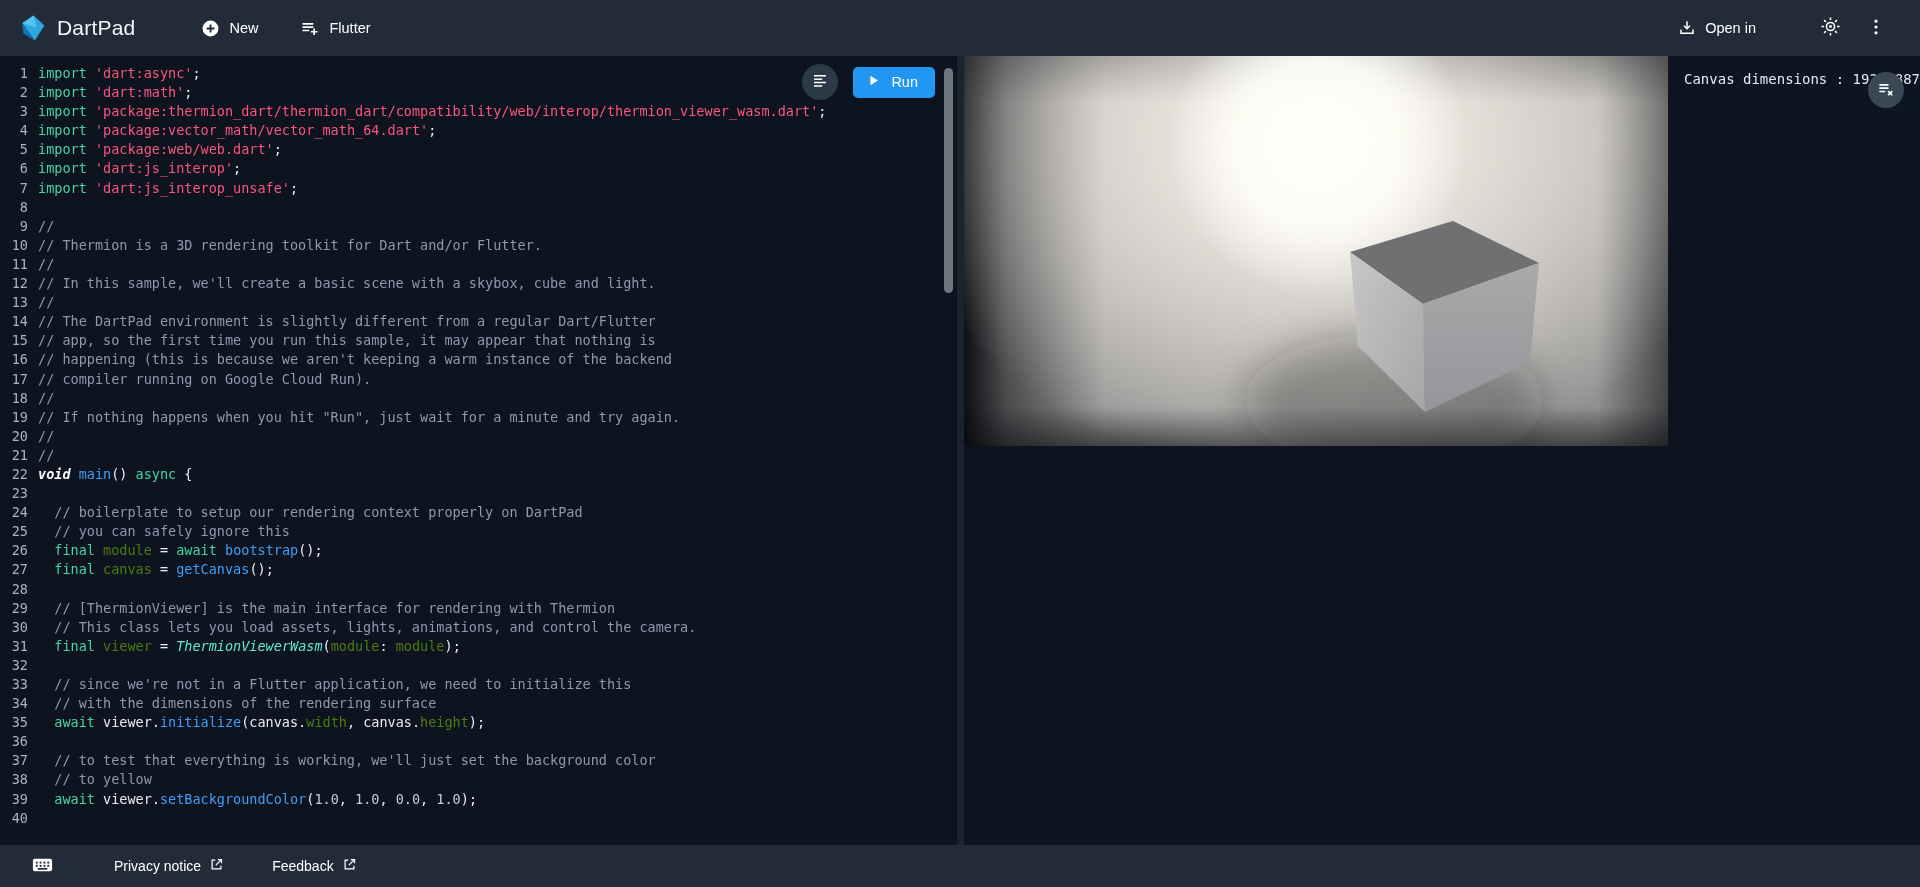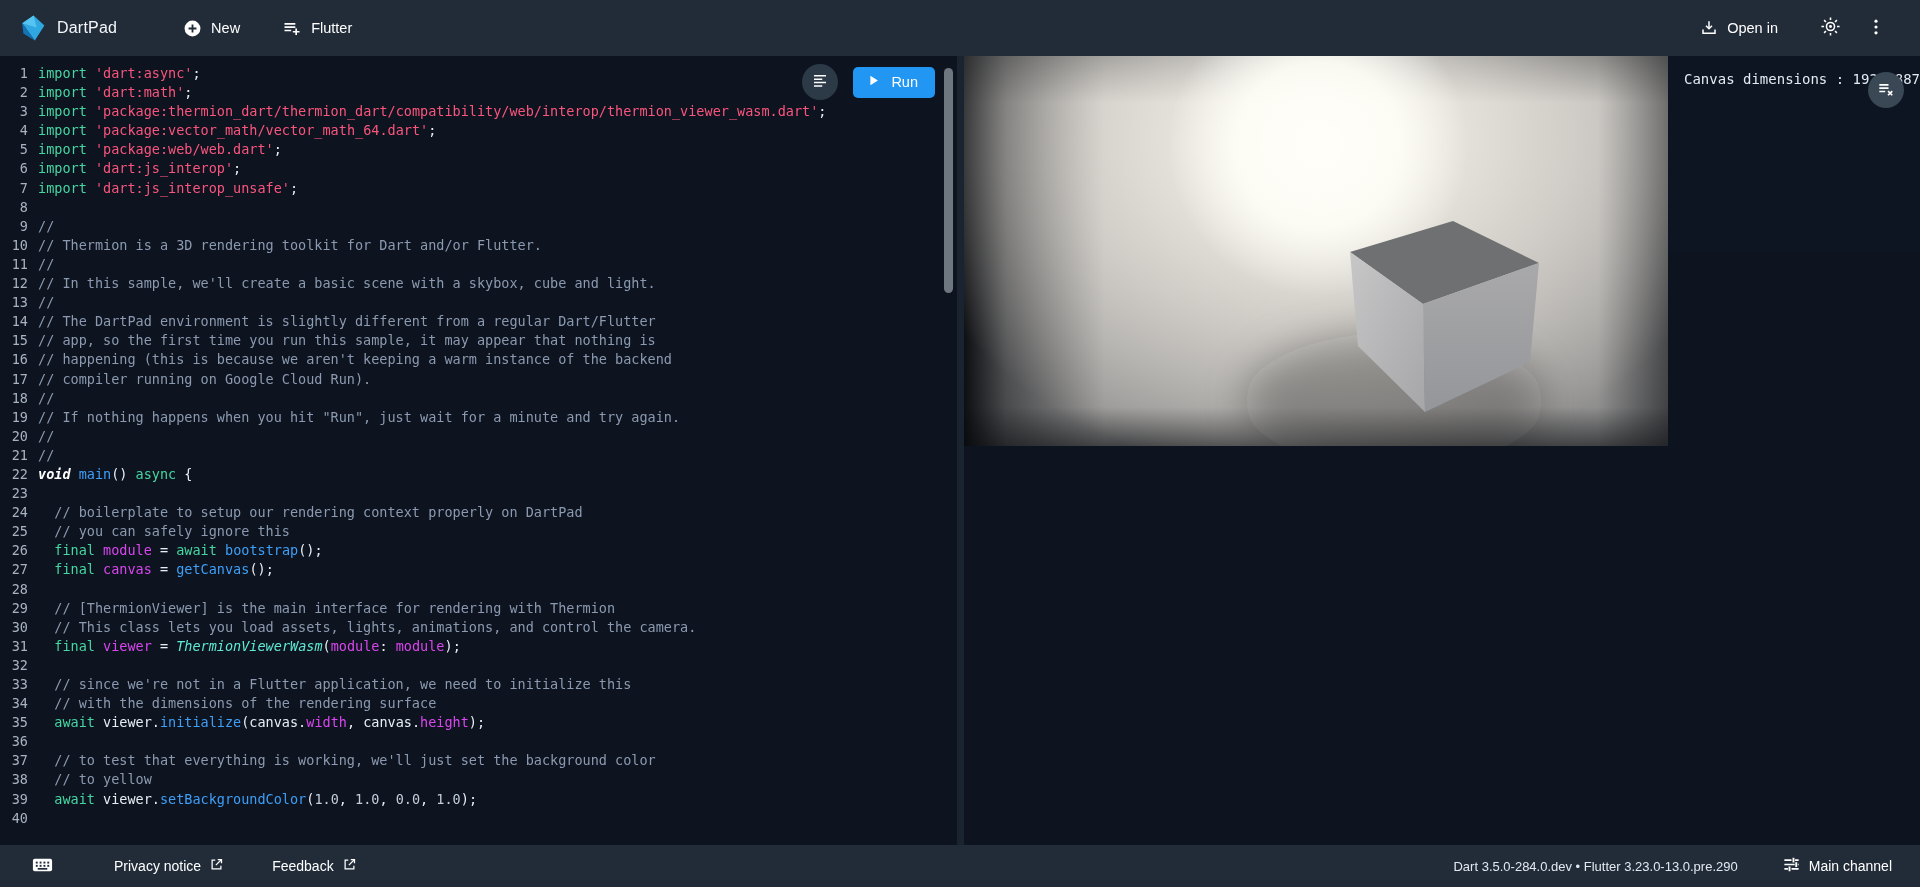--- a/index.html
+++ b/index.html
@@ -5,47 +5,47 @@
   * { margin:0; padding:0; box-sizing:border-box; }
   html,body { width:1920px; height:887px; overflow:hidden; background:#0d131f;
               font-family:"Liberation Sans", sans-serif; }
   .app { width:1920px; height:887px; display:flex; flex-direction:column; }
 
   
   header { height:56px; background:#222c39; display:flex; align-items:center;
            justify-content:space-between; flex:none; padding:0 26px 0 18px; }
   .h-left, .h-right { display:flex; align-items:center; }
   .logo { width:30px; height:30px; display:inline-flex; }
-  .app-title { color:#f4f7fa; font-size:16px; margin-left:9px; letter-spacing:.2px; }
+  .app-title { color:#f4f7fa; font-size:21px; margin-left:9px; letter-spacing:.2px; }
   .hbtn { background:none; border:none; color:#fff; font-size:14.5px; font-weight:500;
           display:inline-flex; align-items:center; gap:9px; cursor:pointer; height:36px; }
   .hbtn .icon, .icon-btn { display:inline-flex; align-items:center; justify-content:center; }
   .btn-new { margin-left:66px; }
   .btn-samples { margin-left:42px; }
   .icon-btn { background:none; border:none; cursor:pointer; width:36px; height:36px; }
-  .h-right .hbtn { margin-right:24px; }
+  .h-right .hbtn { margin-right:46px; }
   .h-right .icon-btn { margin-left:10px; }
 
   
   main { flex:1; display:flex; min-height:0; }
   .editor-panel { width:957px; flex:none; position:relative; background:#0d131f; overflow:hidden; }
   .v-divider { width:7px; flex:none; background:#1a2430; cursor:col-resize; }
   .right-panel { flex:1; display:flex; flex-direction:row; background:#0d1420; min-width:0; }
 
   
   .code-lines { padding-top:8px; font-family:"DejaVu Sans Mono", monospace;
                 font-size:13.5px; line-height:19.1px; white-space:pre; }
   .cl { display:flex; height:19.1px; }
   .ln { width:38px; flex:none; text-align:right; padding-right:10px; color:#a9b3c0;
         user-select:none; }
   .lc { flex:1; }
   .tk-kw  { color:#45d6a2; }
   .tk-str { color:#fa557d;text-align:right; }
   .tk-cmt { color:#8b9ab0; }
-  .tk-var { color:#d946ef; }
+  .tk-var { color:#4d7c0f; }
   .tk-fn  { color:#3e9ff7; }
   .tk-cls { color:#5eead4;font-style:italic; }
   .tk-pln { color:#e9eef5; }
   .tk-num { color:#c3cedb; }
   .tk-bld { color:#ffffff; font-weight:bold;font-style:italic; }
 
   .editor-actions { position:absolute; top:8px; right:22px; display:flex;
                     align-items:center; gap:15px; }
   .format-btn { width:36px; height:36px; border-radius:50%; border:none; background:#2c3947;
                 display:flex; align-items:center; justify-content:center; cursor:pointer; }
@@ -259,28 +259,15 @@
         <span>Feedback</span>
         <span>
           <svg viewBox="0 0 24 24" width="15" height="15" stroke="#fff" stroke-width="2" fill="none">
             <path d="M10 5H5v14h14v-5"></path>
               <path d="M14 4h6v6"></path>
               <path d="M20 4l-9 9"></path>
           </svg>
         </span>
       </button>
     </div>
-    <div class="f-right">
-      <span class="version">Dart 3.5.0-284.0.dev • Flutter 3.23.0-13.0.pre.290</span>
-      <button class="fbtn">
-        <span>
-          <svg viewBox="0 0 24 24" width="19" height="19" stroke="#fff" stroke-width="2" fill="none">
-            <path d="M3 6h18M3 12h18M3 18h18" opacity="0"></path>
-            <path d="M3 6.5h9M16.5 6.5H21M3 17.5h4.5M12 17.5h9M3 12h13M20 12h1"></path>
-            <path d="M14.5 3.5v6M9.5 14.5v6M18 9v6" stroke-width="2.4"></path>
-          </svg>
-        </span>
-        <span>Main channel</span>
-      </button>
-    </div>
   </footer>
 
 </div>
 
 </body></html>

